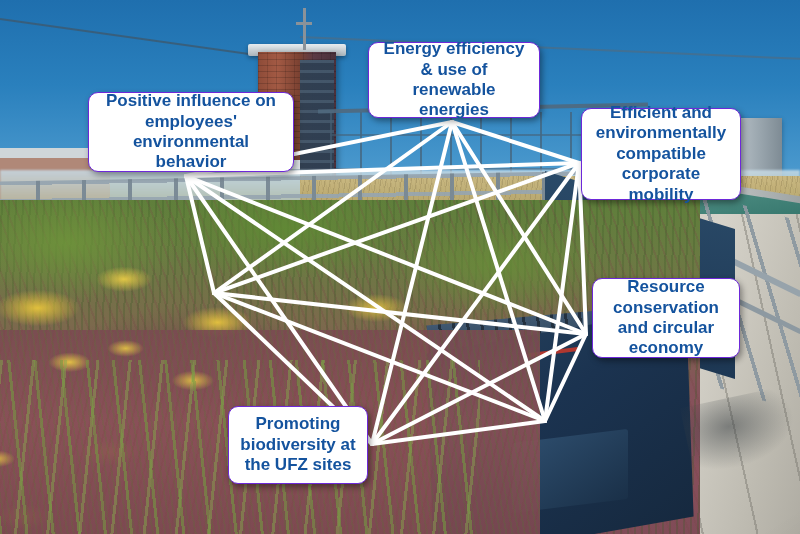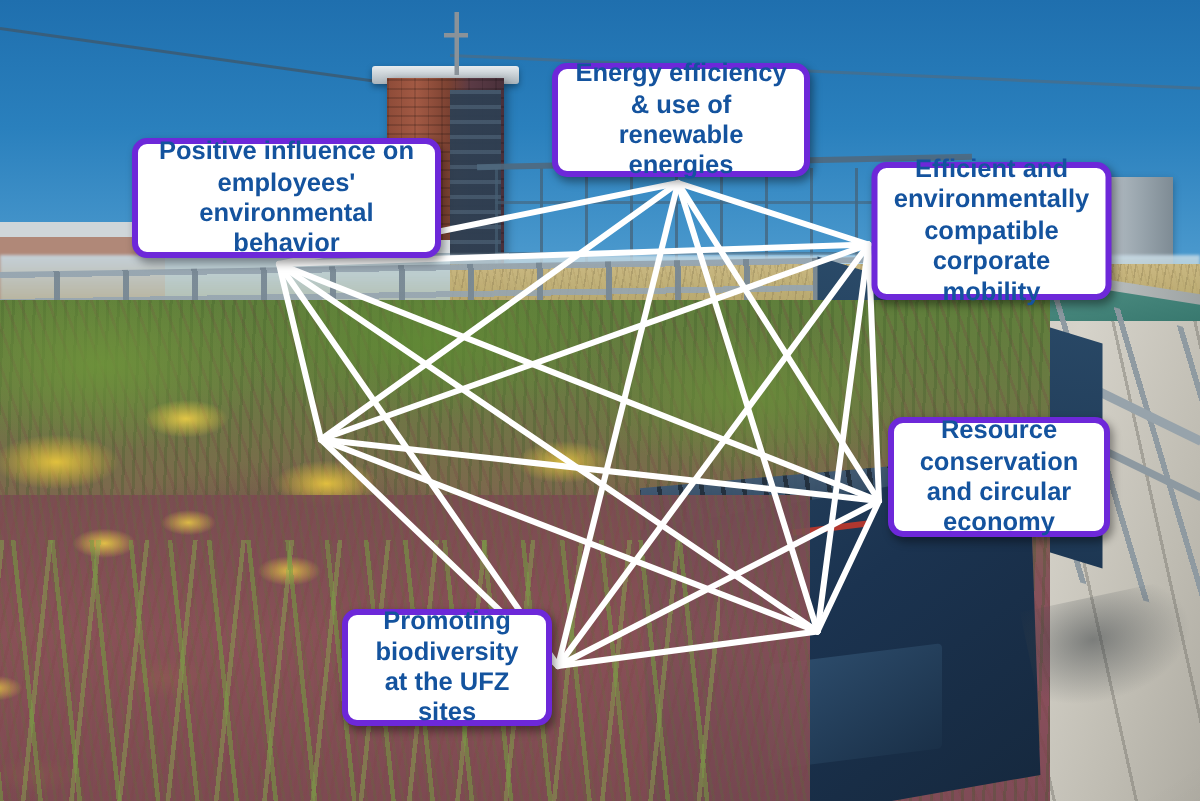--- a/index.html
+++ b/index.html
@@ -220,21 +220,21 @@
   }
 
   
   #net{position:absolute;inset:0;}
   #net line{stroke:#ffffff;stroke-width:4;stroke-linecap:round;}
 
   
   .box{
     position:absolute;
     background:#ffffff;
-    border:4px solid #6d28d9;
+    border:1px solid #6d28d9;
     border-radius:10px;
     box-shadow:2px 3px 6px rgba(0,0,0,.40);
     color:#14539e;
     font-weight:bold;
     text-align:center;
     line-height:1.20;
     display:flex;align-items:center;justify-content:center;
     padding:6px 10px;
     box-sizing:border-box;
   }

